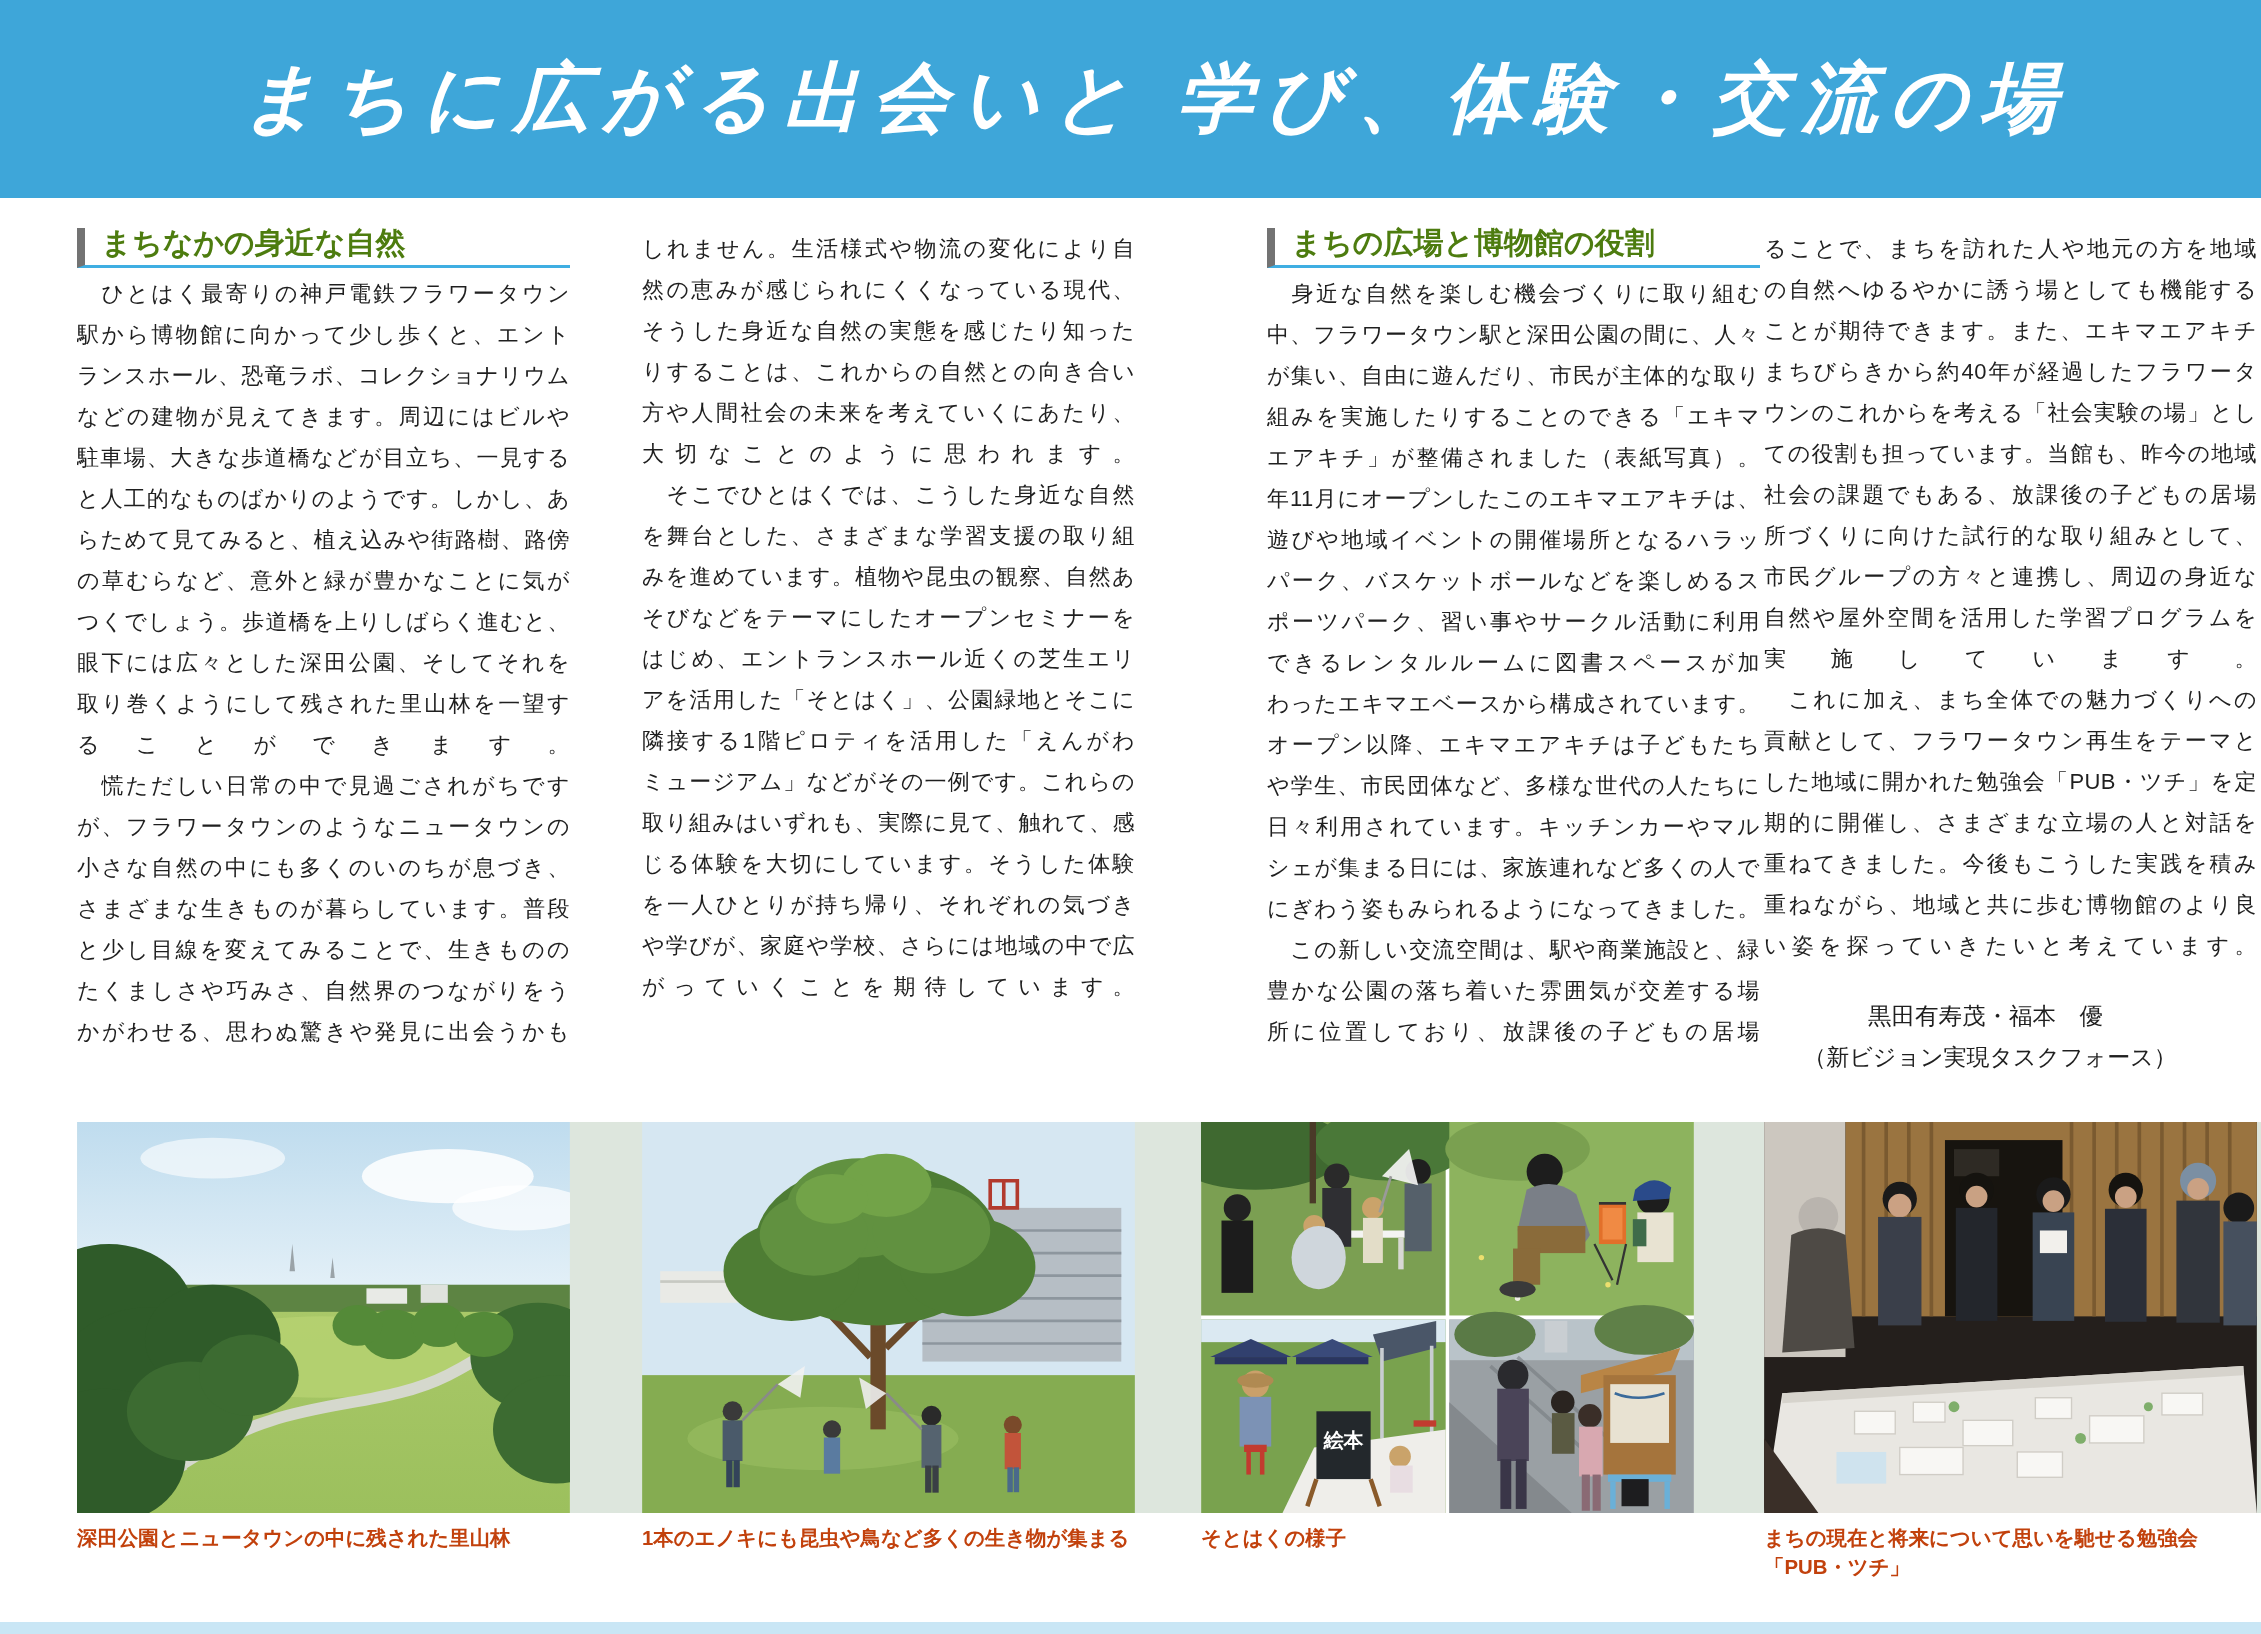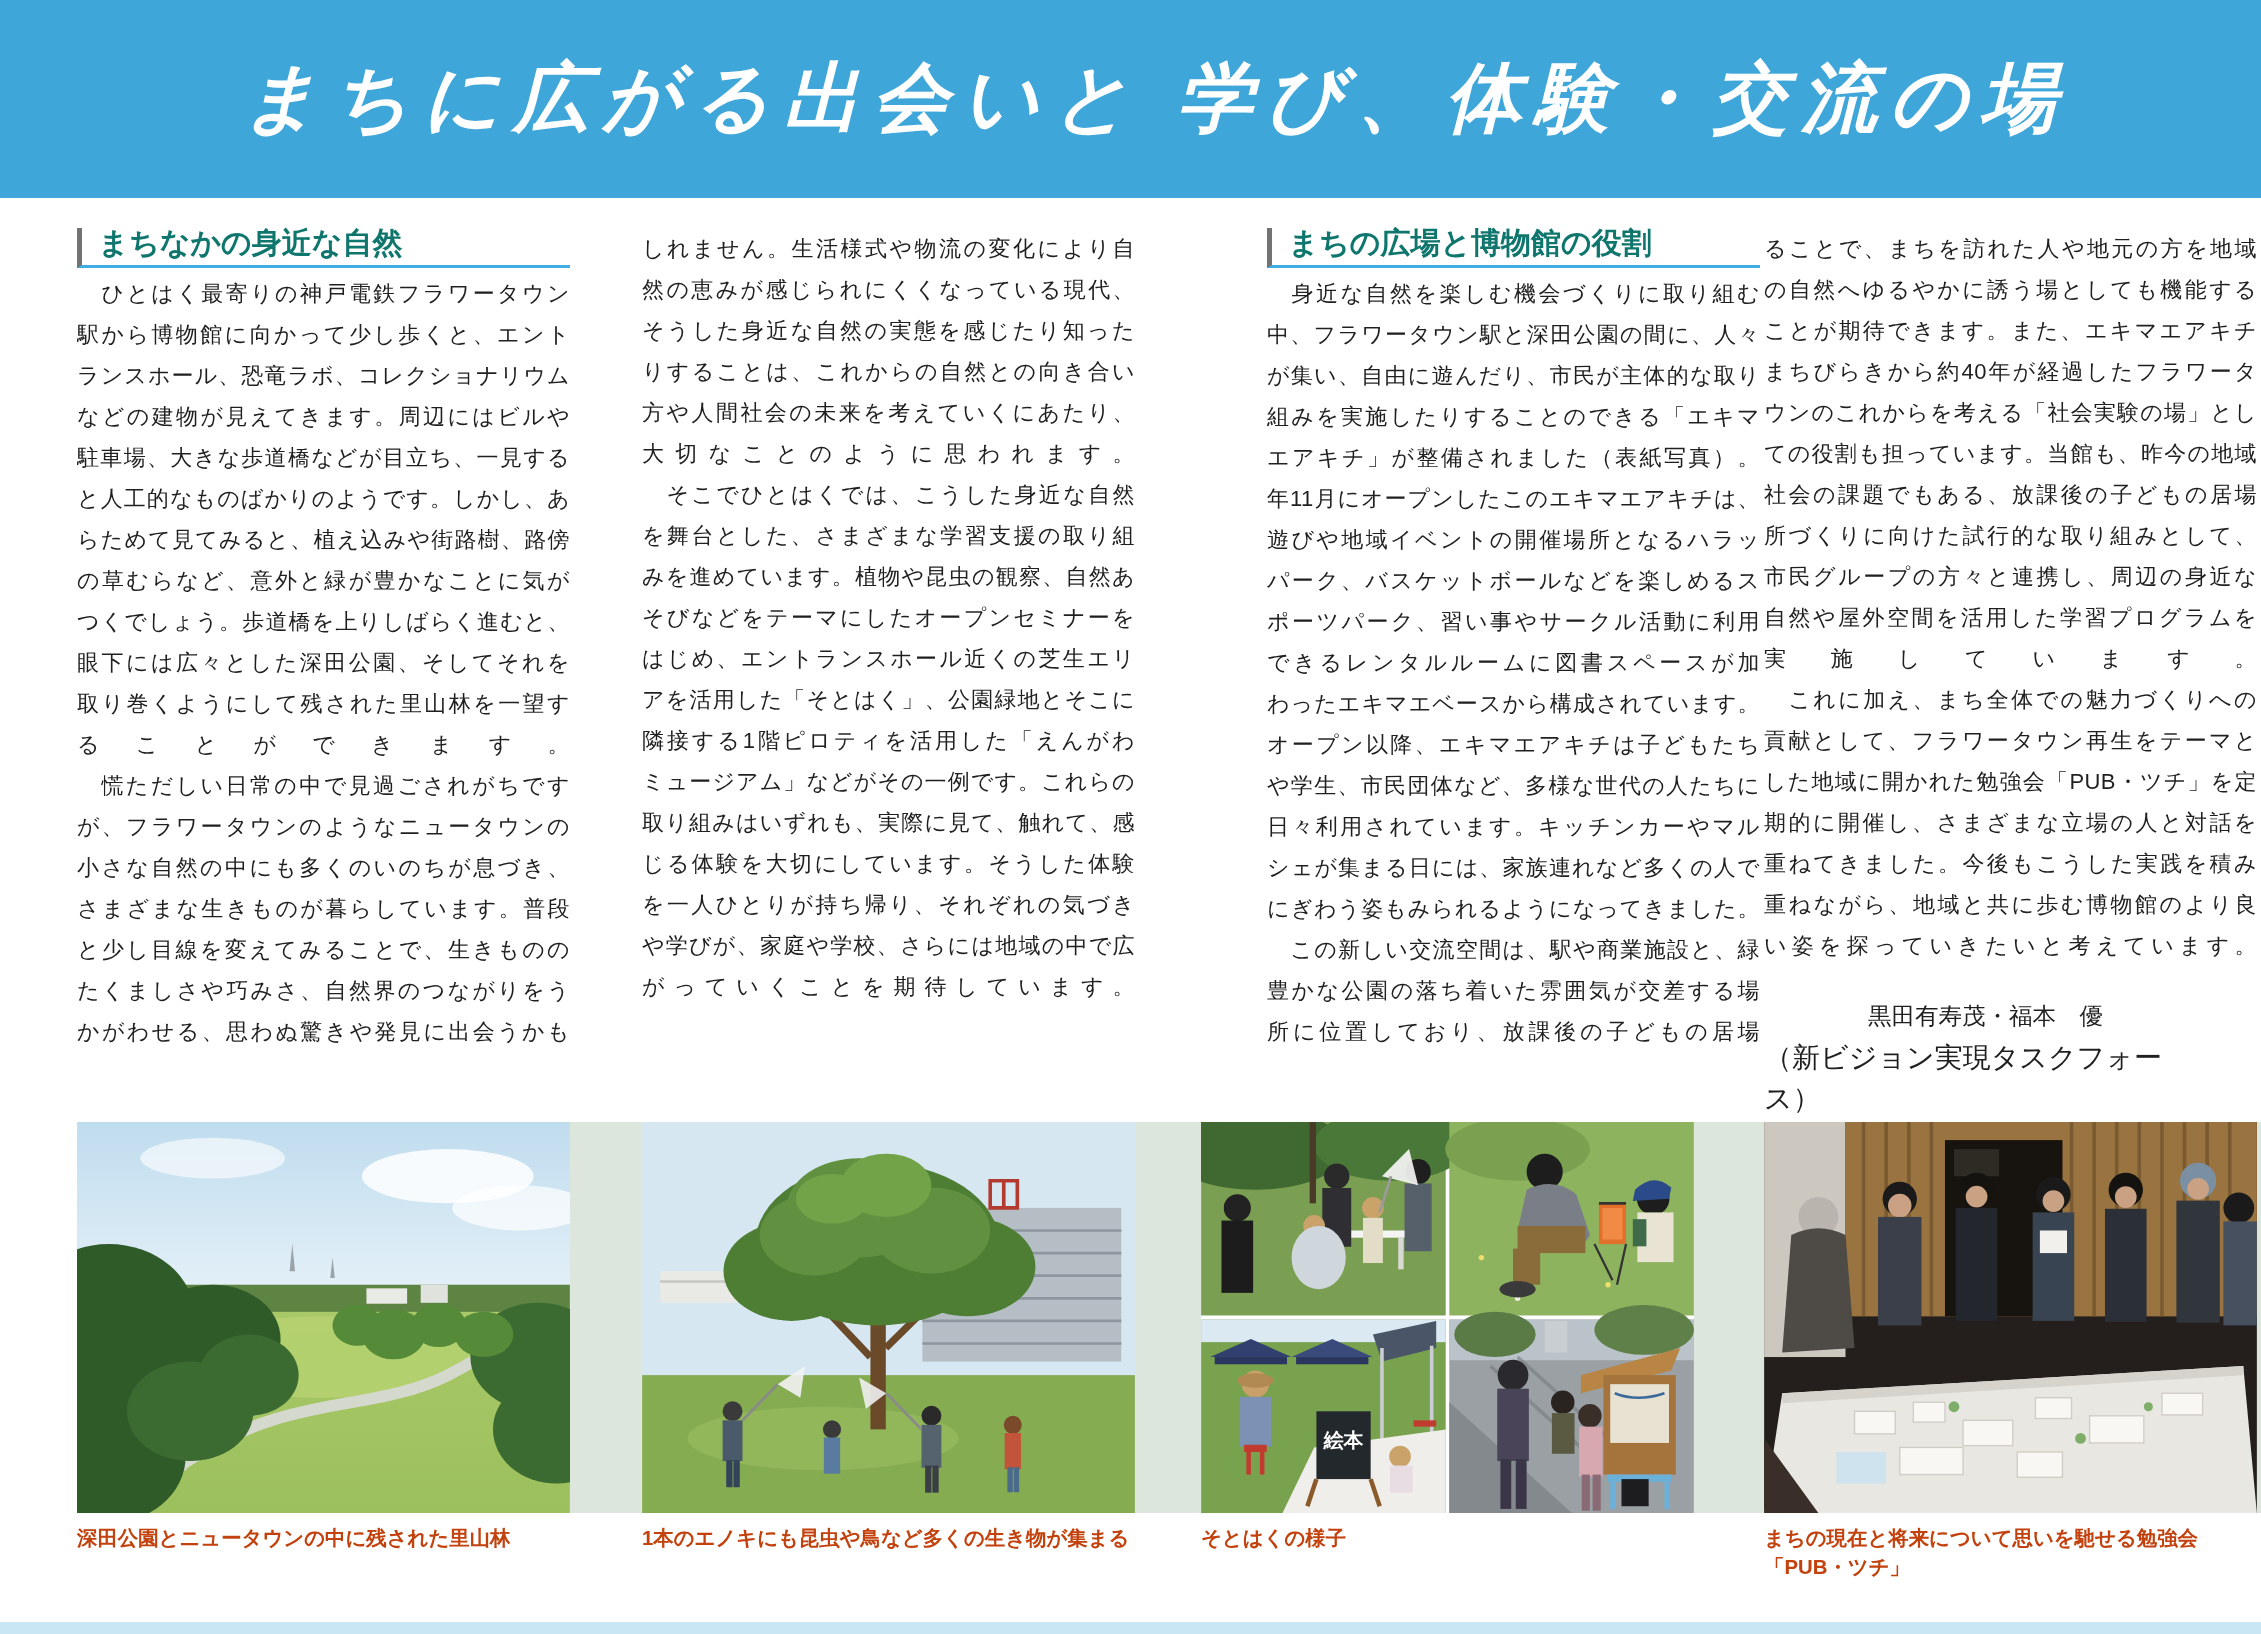--- a/index.html
+++ b/index.html
@@ -5,28 +5,28 @@
   html,body{margin:0;padding:0;background:#ffffff;}
   .page{position:relative;width:2311px;height:1634px;background:#ffffff;overflow:hidden;
         font-family:"Liberation Sans","DejaVu Sans",sans-serif;color:#1f1f1f;}
   
   .banner{position:absolute;top:0;left:0;width:2311px;height:198px;background:#3ea6d9;
           display:flex;align-items:center;justify-content:center;}
   .banner h1{margin:0;color:#ffffff;font-size:76px;font-weight:bold;letter-spacing:0.17em;
              white-space:nowrap;font-style:italic;}
   
   .col{position:absolute;top:228px;width:493px;}
-  .col-heading{box-sizing:border-box;border-left:5px solid #737373;border-bottom:3.6px solid #3faee2;
+  .col-heading{box-sizing:border-box;border-left:8px solid #737373;border-bottom:3.6px solid #3faee2;
                padding:0 0 7.2px 16.3px;margin:0 0 4.5px 0;font-size:30px;font-weight:bold;line-height:30px;
-               color:#0f766e;}
+               color:#4d7c0f;}
   .line{font-size:22px;line-height:41px;height:41px;text-align:justify;text-align-last:justify;
         letter-spacing:0.02em;overflow:hidden;}
   .byline{font-size:23.5px;line-height:41px;margin-top:30px;text-align:right;padding-right:154px;
           font-weight:500;}
-  .affiliation{font-size:28px;line-height:41px;text-align:left;padding-right:41px;}
+  .affiliation{font-size:23px;line-height:41px;text-align:center;padding-right:41px;}
   
   .photo-fig{position:absolute;top:1122px;width:493px;margin:0;}
   .photo-frame{width:574px;height:391px;overflow:hidden;background:#dde6dd;}
   .photo-frame svg{display:block;}
   figcaption{font-size:20.4px;font-weight:bold;line-height:28.5px;margin-top:11px;color:#c2410c;}
   
   .bottom-strip{position:absolute;left:0;bottom:0;width:2311px;height:11.8px;background:#c9e6f5;}
 </style>
 </head>
 <body>

